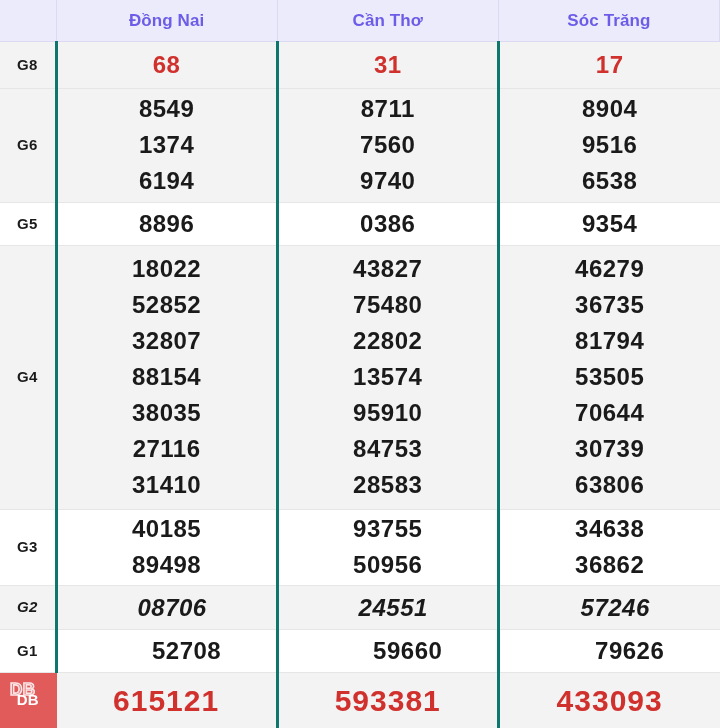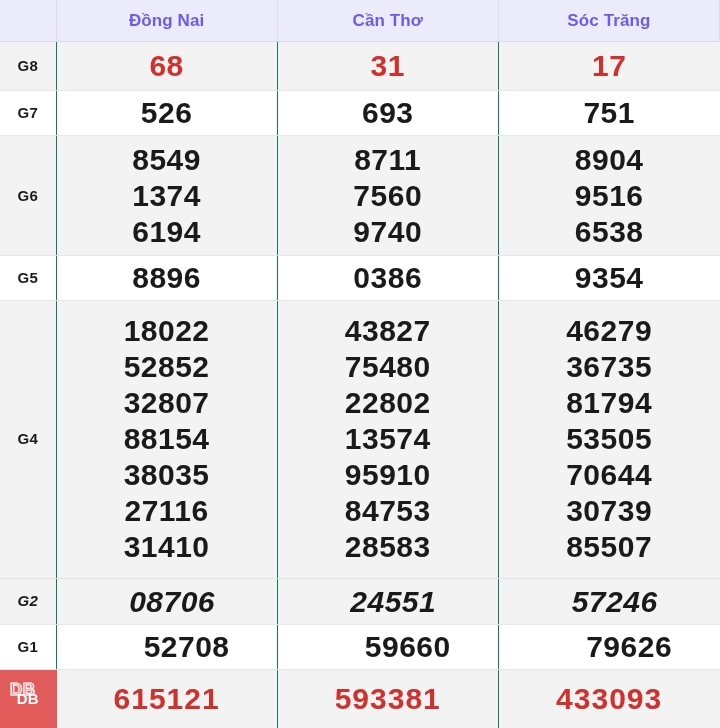--- a/index.html
+++ b/index.html
@@ -41,39 +41,39 @@
     font-weight: bold;
     letter-spacing: .1px;
     line-height: 1;
     display: block;
     text-align: center;
   }
 
   
   tbody tr td {
     border-bottom: 1px solid #e6e6e6;
-    border-right: 1px solid #0f766e;
+    border-right: 3px solid #0f766e;
     text-align: center;
     vertical-align: middle;
     padding: 0;
   }
   tbody tr td:last-child { border-right: none; }
 
   tr.shade td { background: #f3f3f3; }
   tr.plain td { background: #ffffff; }
 
   .g-label {
     font-size: 15px;
     font-weight: bold;
     color: #1a1a1a;
     letter-spacing: .2px;
   }
 
   .num {
-    font-size: 30px;
+    font-size: 24px;
     font-weight: bold;
     color: #1a1a1a;
     line-height: 36px;
     letter-spacing: .5px;
     display: block;
     text-align: center;
     font-family: "Liberation Sans", "DejaVu Sans", sans-serif;
   }
   .num.red { color: #d0312d; }
 
@@ -205,40 +205,20 @@
           <span class="num red">31</span>
         </span>
       </td>
       <td>
         <span class="numstack">
           <span class="num red">17</span>
         </span>
       </td>
     </tr>
 
-    <tr class="plain h-g7">
-      <td>
-        <span class="g-label">G7</span>
-      </td>
-      <td>
-        <span class="numstack">
-          <span class="num">526</span>
-        </span>
-      </td>
-      <td>
-        <span class="numstack">
-          <span class="num">693</span>
-        </span>
-      </td>
-      <td>
-        <span class="numstack">
-          <span class="num">751</span>
-        </span>
-      </td>
-    </tr>
 
     <tr class="shade h-g6">
       <td>
         <span class="g-label">G6</span>
       </td>
       <td>
         <span class="numstack">
           <span class="num">8549</span>
           <span class="num">1374</span>
           <span class="num">6194</span>
@@ -308,25 +288,48 @@
         </span>
       </td>
       <td>
         <span class="numstack">
           <span class="num">46279</span>
           <span class="num">36735</span>
           <span class="num">81794</span>
           <span class="num">53505</span>
           <span class="num">70644</span>
           <span class="num">30739</span>
-          <span class="num">85507</span>
-        </span>
-      </td>
-    </tr>
-
+          <span class="num">63806</span>
+        </span>
+      </td>
+    </tr>
+
+    <tr class="plain h-g3">
+      <td>
+        <span class="g-label">G3</span>
+      </td>
+      <td>
+        <span class="numstack">
+          <span class="num">40185</span>
+          <span class="num">89498</span>
+        </span>
+      </td>
+      <td>
+        <span class="numstack">
+          <span class="num">93755</span>
+          <span class="num">50956</span>
+        </span>
+      </td>
+      <td>
+        <span class="numstack">
+          <span class="num">34638</span>
+          <span class="num">36862</span>
+        </span>
+      </td>
+    </tr>
 
     <tr class="shade h-g2">
       <td>
         <span class="g-label">G2</span>
       </td>
       <td>
         <span class="numstack">
           <span class="num">08706</span>
         </span>
       </td>

